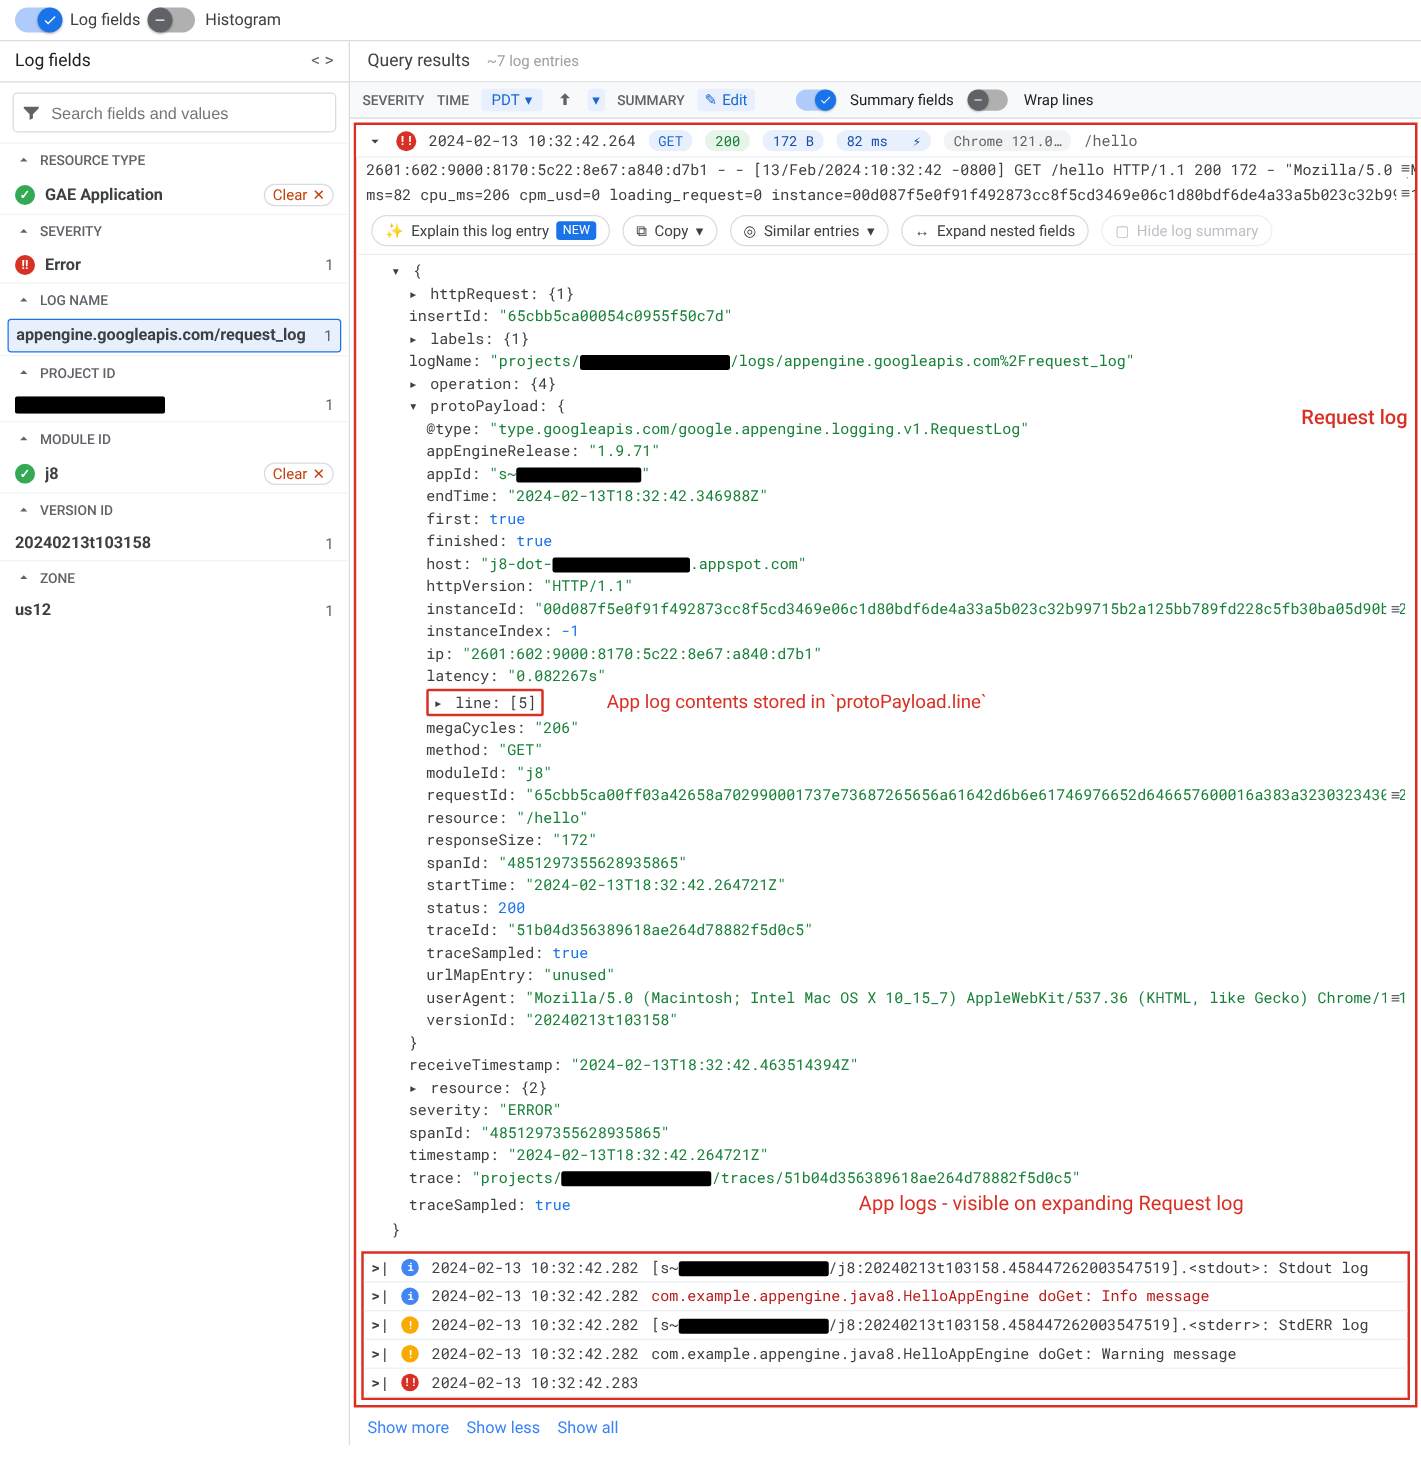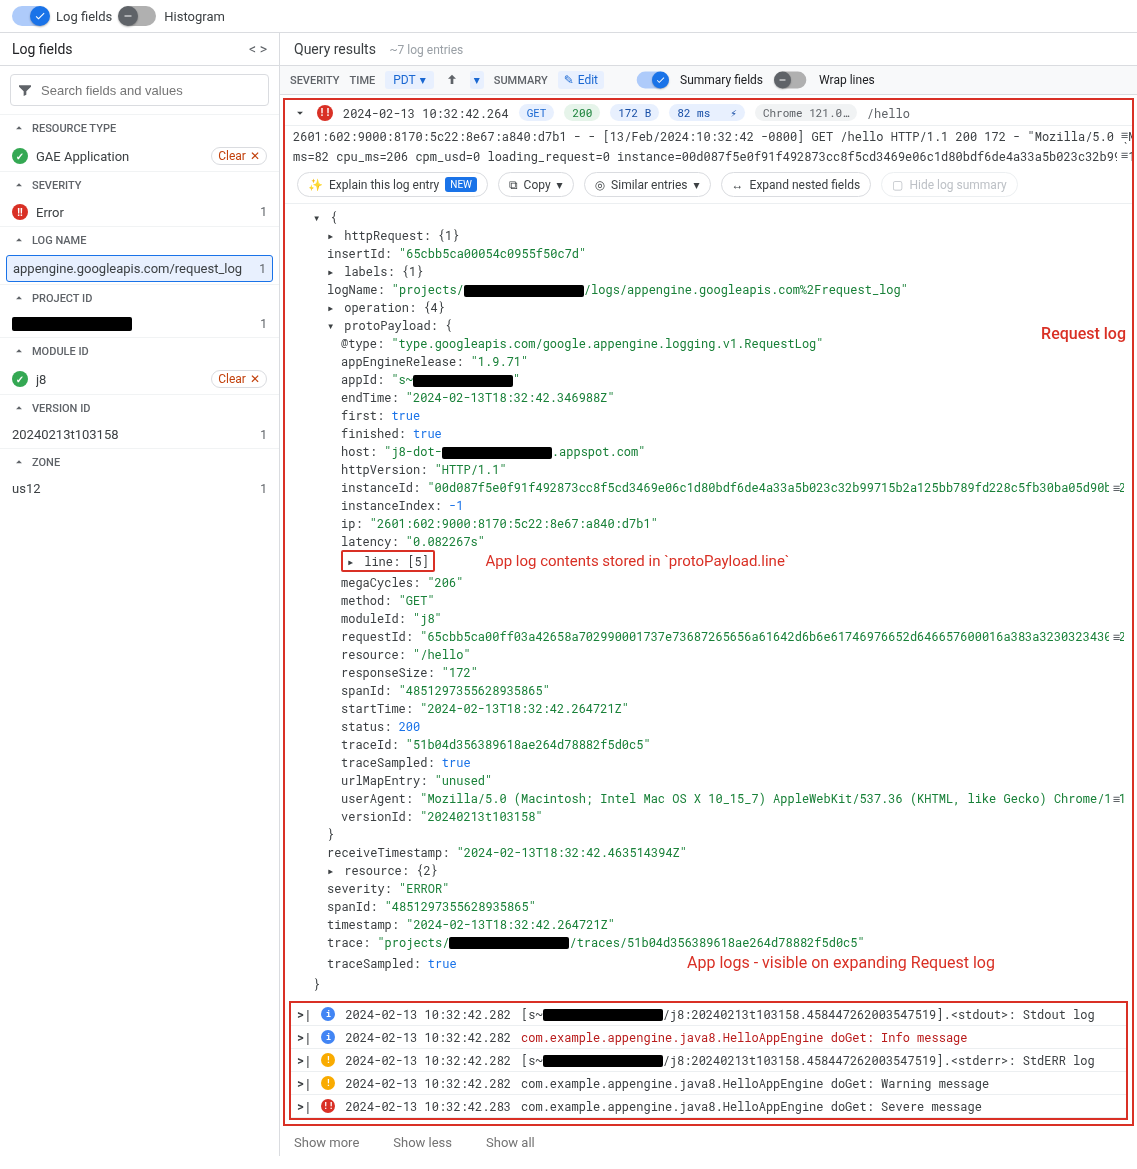--- a/index.html
+++ b/index.html
@@ -59,21 +59,21 @@
     padding: 6px 12px; font-size: 11px; color:#5f6368; font-weight:500;
     border-top: 1px solid #f1f3f4;
   }
   .facet-head svg { width:14px;height:14px; }
   .facet-row {
     display: flex; align-items: center; justify-content: space-between;
     padding: 6px 12px; font-size: 13px;
     cursor: pointer;
   }
   .facet-row .left { display:flex; align-items:center; gap:8px; overflow:hidden; }
-  .facet-row .left .txt { white-space:nowrap; overflow:hidden; text-overflow:ellipsis; }
+  .facet-row .left .txt { white-space:nowrap; overflow:hidden; text-overflow:ellipsis;font-weight:bold; }
   .sev-dot { width:16px;height:16px;border-radius:50%;display:flex;align-items:center;justify-content:center;color:#fff;font-size:10px;font-weight:bold;flex:0 0 auto; }
   .dot-green{background:#34a853;}
   .dot-red{background:#d93025;}
   .dot-amber{background:#f9ab00;}
   .dot-blue{background:#4285f4;}
   .facet-row .count { color:#5f6368; font-size:12px; }
   .clear-pill {
     border:1px solid #dadce0;border-radius:12px;padding:1px 6px;font-size:12px;display:flex;align-items:center;gap:4px;color:#c2410c;cursor:pointer;
   }
   .facet-row.selected { background:#e8f0fe; border:1px solid #1a73e8; border-radius:3px; margin:2px 6px; padding:5px 6px;}
@@ -127,21 +127,21 @@
   .tri{display:inline-block;width:10px;color:#3c4043;}
   .annot{color:#d93025;font-family:Roboto,Arial,sans-serif;font-size:16px;position:absolute;font-weight:500;pointer-events:none;}
   .pp-wrap{position:relative;}
   .line-box{border:2px solid #d93025;display:inline-block;padding:0 4px;border-radius:2px;}
   .sub-logs{border:2px solid #d93025;margin:4px;}
   .sub-row{display:flex;align-items:center;gap:10px;padding:3px 6px;border-bottom:1px solid #eceff1;font-family:"Roboto Mono",Menlo,monospace;font-size:12px;}
   .sub-chev{color:#3c4043;font-weight:bold;cursor:pointer;}
   .sub-msg{color:#3c4043;}
   .sub-msg.link{color:#b91c1c;}
   .redact-inline{background:#000;display:inline-block;height:12px;width:120px;vertical-align:middle;border-radius:2px;}
-  .footer-actions{display:flex;gap:34px;padding:6px 14px;color:#737373;font-size:13px;}
+  .footer-actions{display:flex;gap:14px;padding:6px 14px;color:#3b82f6;font-size:13px;}
   .footer-actions span{cursor:pointer;}
 </style>
 </head>
 <body>
 
 <div class="top-bar">
   <span class="toggle on">
       <span class="knob">
         <svg viewBox="0 0 24 24">
           <path fill="currentColor" d="M9 16.17 4.83 12l-1.42 1.41L9 19 21 7l-1.41-1.41z"></path>
@@ -404,21 +404,20 @@
         <div class="sub-row">
           <span class="sub-chev">&gt;|</span>
           <span class="sev-dot dot-amber" style="width:14px;height:14px;font-size:9px">!</span>
           <span>2024-02-13 10:32:42.282</span>
           <span class="sub-msg">com.example.appengine.java8.HelloAppEngine doGet: Warning message</span>
         </div>
         <div class="sub-row">
           <span class="sub-chev">&gt;|</span>
           <span class="sev-dot dot-red" style="width:14px;height:14px;font-size:9px">!!</span>
           <span>2024-02-13 10:32:42.283</span>
-          <span class="sub-msg">com.example.appengine.java8.HelloAppEngine doGet: Severe message</span>
         </div>
       </div>
     </div>
 
     <div class="footer-actions">
       <span>Show more</span>
       <span>Show less</span>
       <span>Show all</span>
     </div>
   </div>

